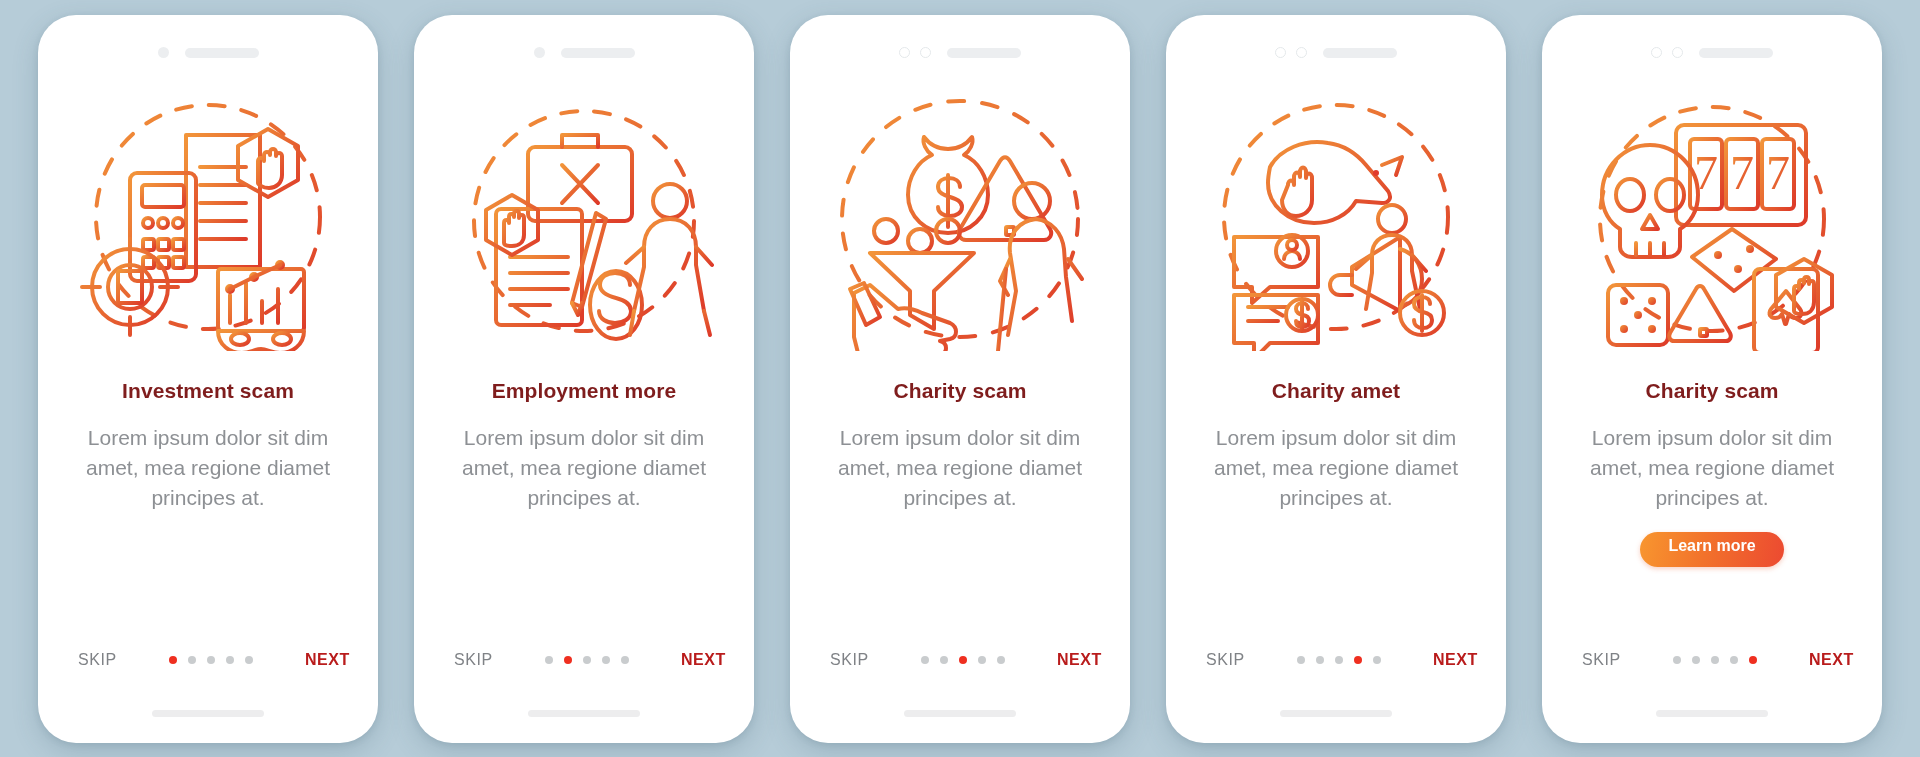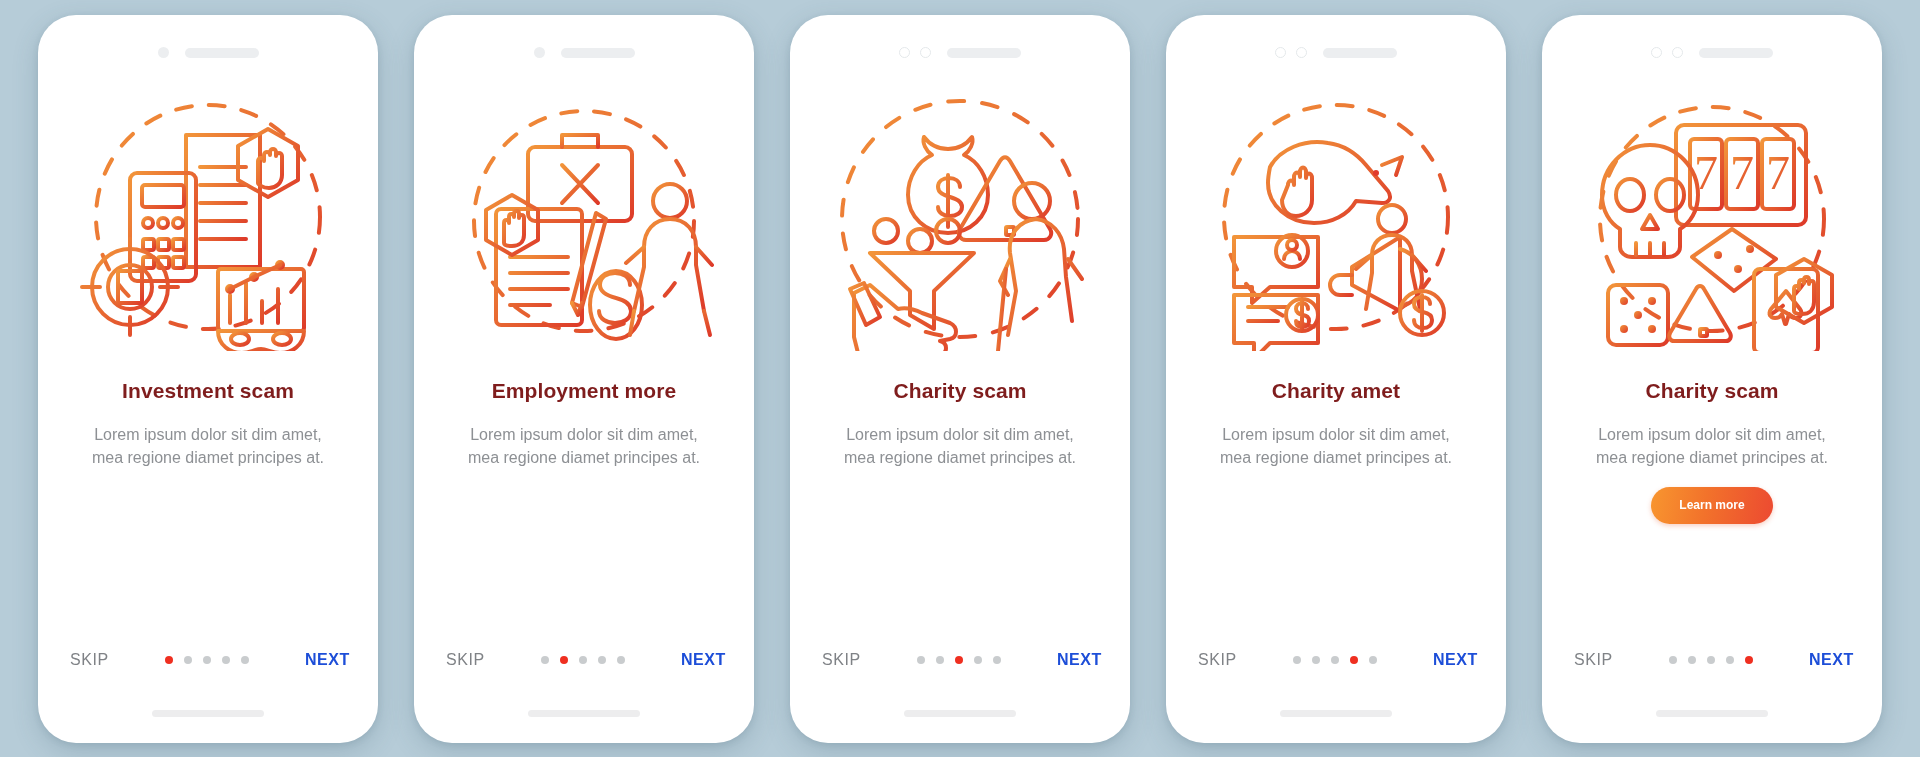--- a/index.html
+++ b/index.html
@@ -88,62 +88,62 @@
     margin-top: 18px;
     font-size: 21px;
     font-weight: bold;
     color: #7f1d1d;
     letter-spacing: .1px;
     text-align: center;
   }
   .card-body {
     margin-top: 20px;
     width: 250px;
-    font-size: 16px;
+    font-size: 21px;
     line-height: 1.45;
     color: #8d9094;
     text-align: center;
   }
 
   
   .learn-more {
     margin-top: 18px;
-    padding: 11px 28px 12px;
+    padding: 5px 28px 12px;
     border: none;
     border-radius: 22px;
     background: linear-gradient(100deg, #f8962f 0%, #f2722b 45%, #ec4a31 100%);
     color: #fff;
-    font-size: 12px;
+    font-size: 16px;
     font-weight: bold;
     font-family: "Liberation Sans", sans-serif;
     cursor: pointer;
     box-shadow: 0 2px 5px rgba(230,90,45,0.28);
   }
 
   
   .nav-row {
     position: absolute;
-    left: 4px; right: 0;
+    left: 12px; right: 0;
     bottom: 74px;
     display: flex;
     align-items: center;
     justify-content: space-between;
     padding: 0 28px;
   }
   .nav-skip {
     font-size: 16px;
     color: #7f8286;
     letter-spacing: .6px;
     background: none; border: none;
     font-family: "Liberation Sans", sans-serif;
     cursor: pointer;
   }
   .nav-next {
     font-size: 16px;
-    color: #1d4ed8;
+    color: #b91c1c;
     font-weight: bold;
     letter-spacing: .6px;
     background: none; border: none;
     font-family: "Liberation Sans", sans-serif;
     cursor: pointer;
   }
   .dots { display: flex; align-items: center; gap: 11px; }
   .dot {
     width: 8px; height: 8px;
     border-radius: 50%;

